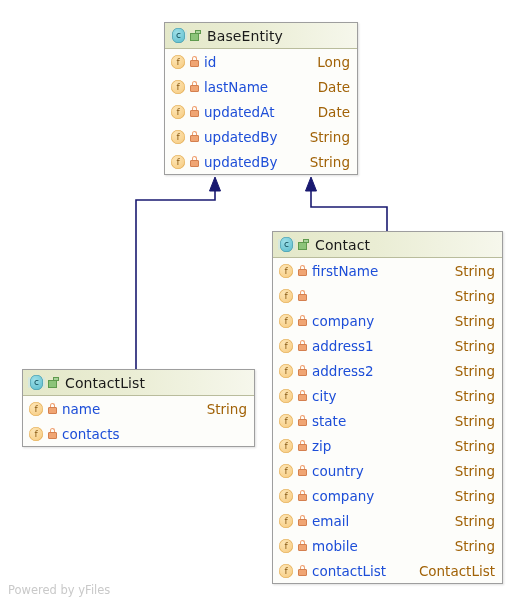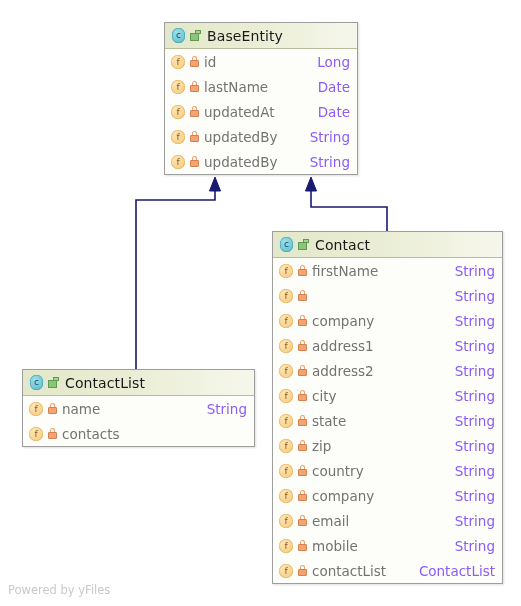--- a/index.html
+++ b/index.html
@@ -67,28 +67,28 @@
     height: 25px;
     box-sizing: border-box;
     display: flex;
     align-items: center;
     padding-left: 6px;
     padding-right: 7px;
   }
 
   .uml-row .field-name {
     font-size: 13.5px;
-    color: #737373;
+    color: #1d4ed8;
     margin-left: 5px;
     white-space: nowrap;
   }
 
   .uml-row .field-type {
     font-size: 13.5px;
-    color: #8b5cf6;
+    color: #a16207;
     margin-left: auto;
     white-space: nowrap;
   }
 
   
   .icon-class {
     width: 15px;
     height: 15px;
     flex: 0 0 15px;
     position: relative;

